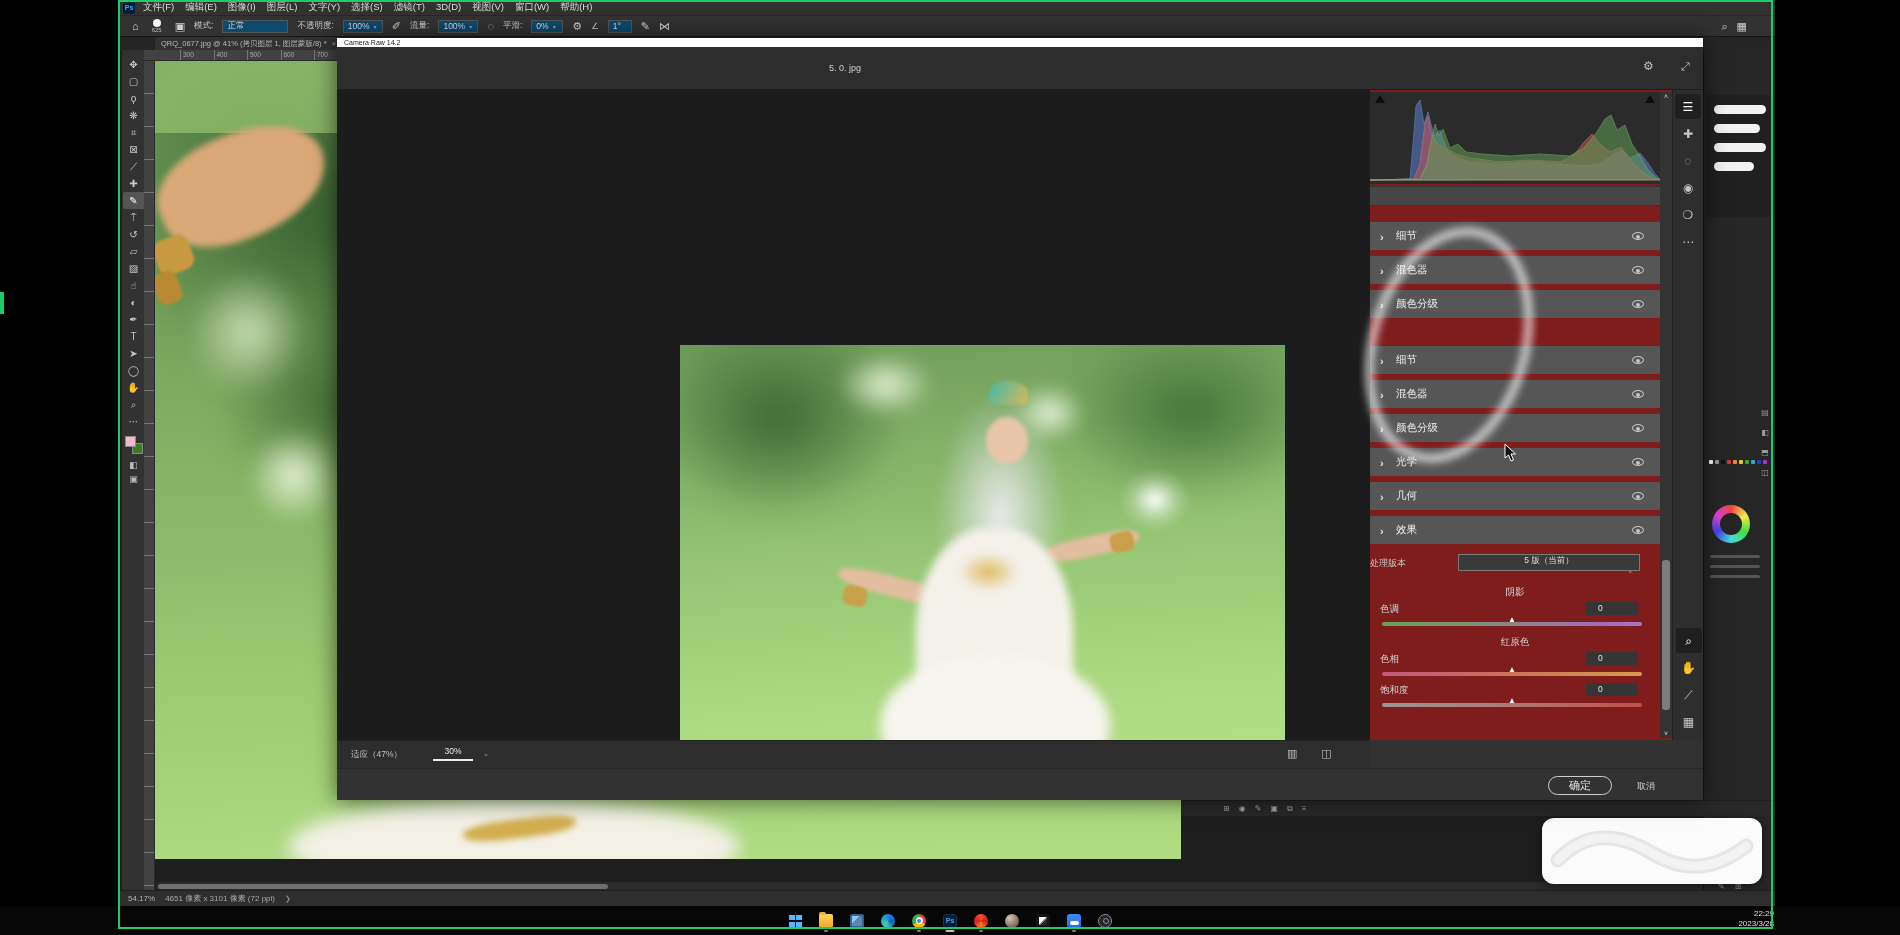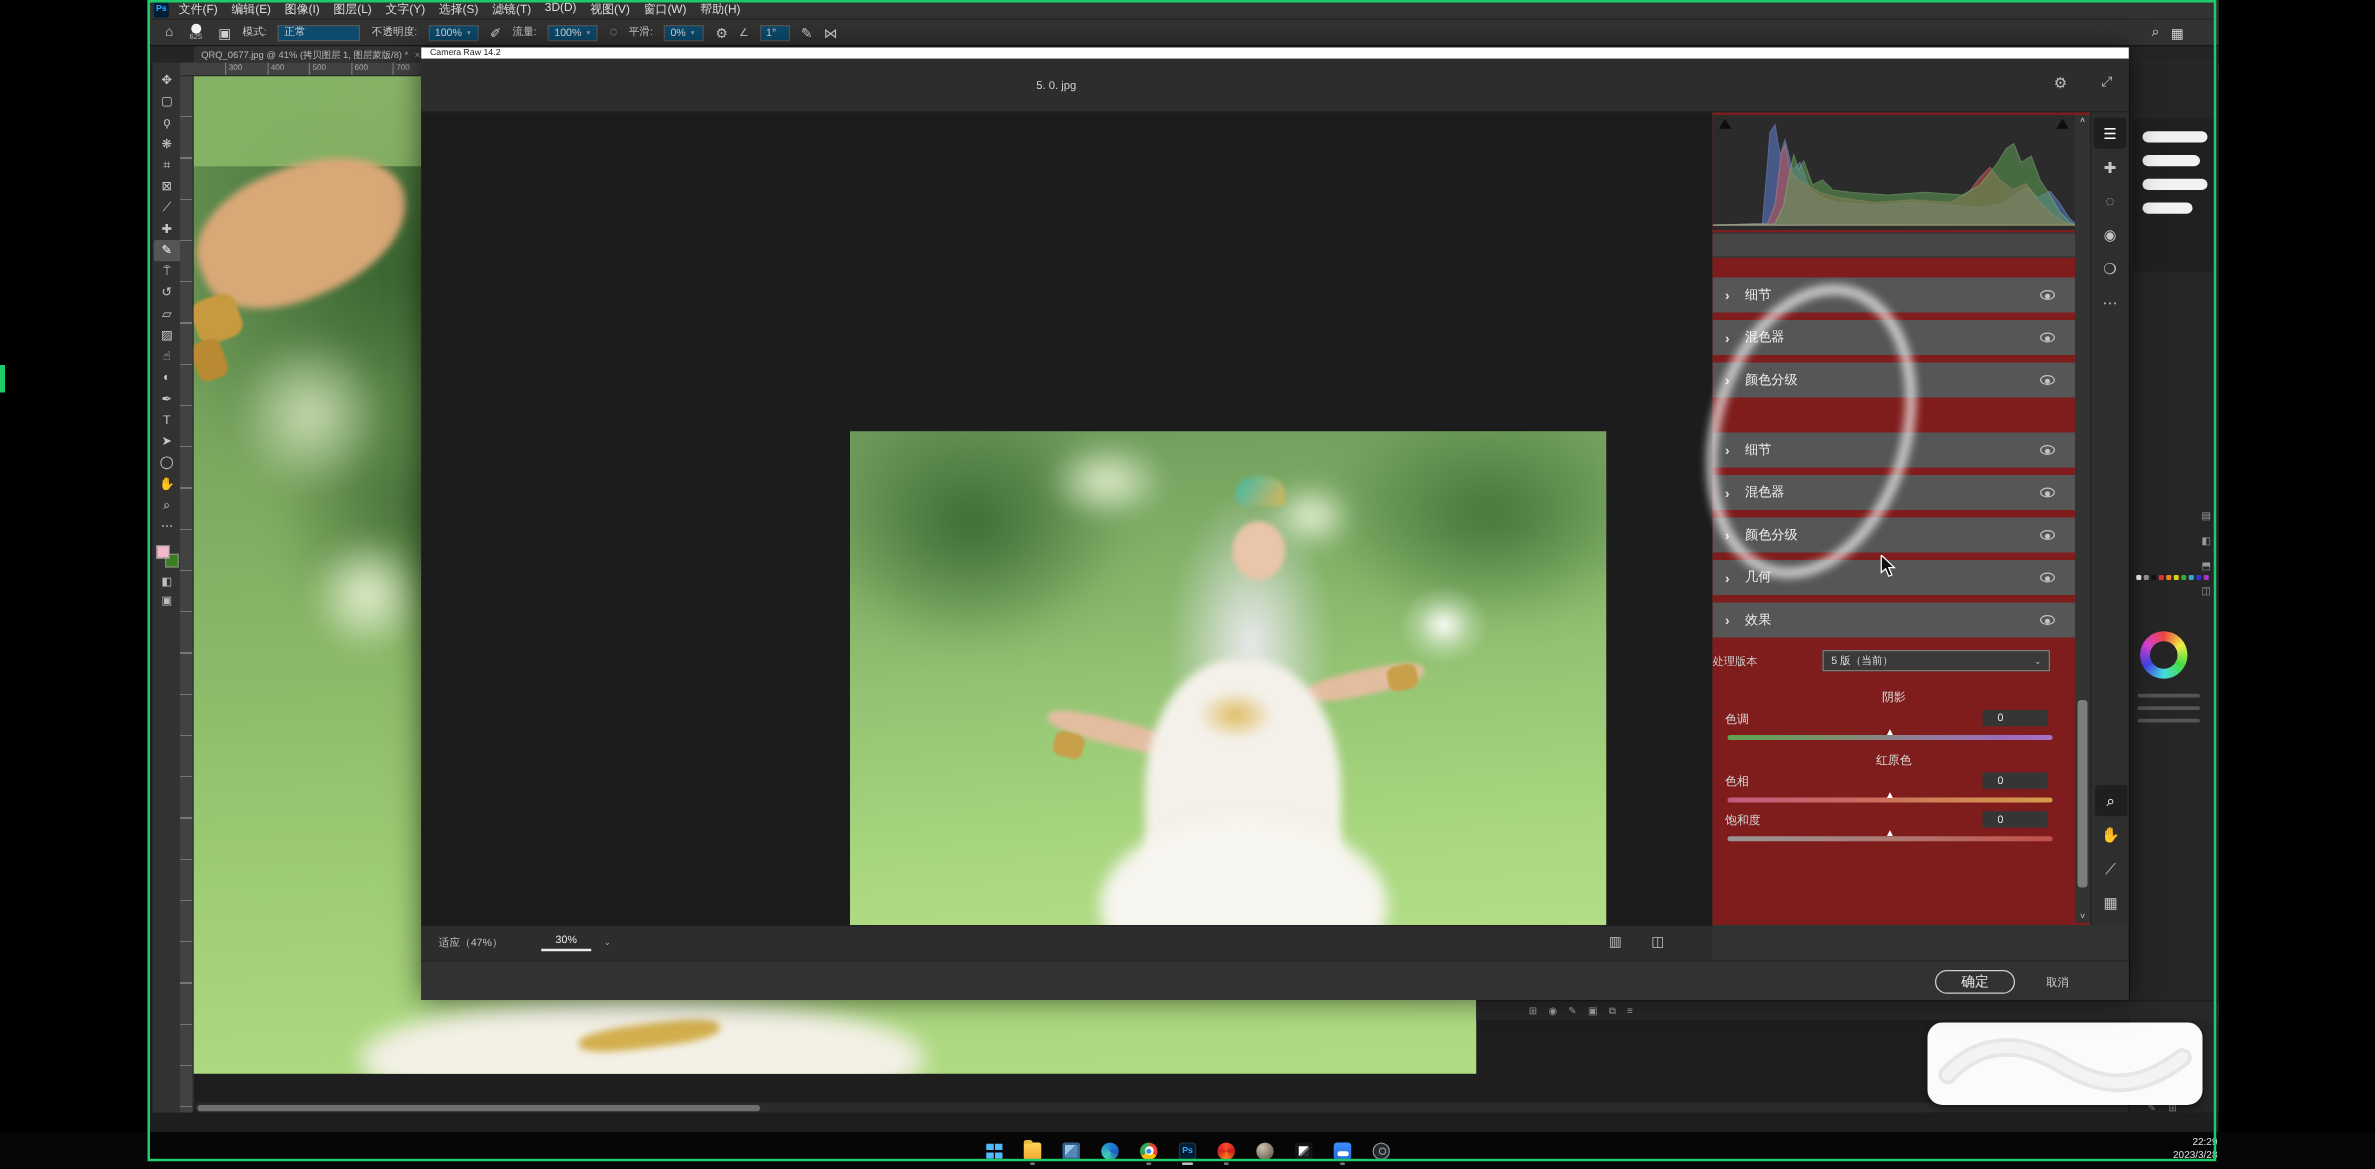--- a/index.html
+++ b/index.html
@@ -125,21 +125,21 @@
   .chev{width:16px;flex:none;}
   .chev::before{content:"›";color:#e2e2e2;font-size:11px;font-weight:bold;display:inline-block;}
   .chev.open::before{transform:rotate(90deg);}
   .sec-label{font-size:10.5px;color:#ededed;}
   .eye{margin-left:auto;margin-right:16px;width:12px;height:8px;border:1px solid #c4c4c4;border-radius:50%;position:relative;flex:none;}
   .eye::before{content:"";position:absolute;left:3px;top:1.5px;width:4px;height:4px;border-radius:50%;background:#c4c4c4;}
   .sec-gap{height:22px;}
   .cal-row .eye{border-color:#fff;} .cal-row .eye::before{background:#fff;}
   .proc-row{position:relative;height:24px;margin-top:8px;}
   .proc-label{position:absolute;left:0;top:5px;font-size:9px;color:#c9c9c9;font-family:Liberation Serif, serif;}
-  .proc-select{position:absolute;left:88px;top:2px;width:182px;height:17px;background:#3a3a3a;border:1px solid #7a7a7a;color:#ddd;font-size:8.5px;display:flex;align-items:center;padding:0 6px;}
+  .proc-select{position:absolute;left:88px;top:2px;width:182px;height:17px;background:#3a3a3a;border:1px solid #7a7a7a;color:#ddd;font-size:8.5px;display:flex;align-items:center;padding:0 6px;flex-direction:column;}
   .proc-select .ps-caret{margin-left:auto;font-size:7px;color:#bbb;}
   .grp-title{text-align:center;font-size:9.5px;color:#d6d6d6;margin-top:10px;width:290px;}
   .slider-row{position:relative;height:16px;margin-top:2px;width:290px;}
   .sl-label{position:absolute;left:10px;top:2px;font-size:9.5px;color:#d6d6d6;}
   .sl-value{position:absolute;right:22px;top:1px;width:52px;height:13px;background:#353535;color:#e8e8e8;font-size:8.5px;padding-left:12px;line-height:13px;}
   .track{position:relative;height:4px;border-radius:2px;margin:5px 18px 0 12px;}
   .track .thumb{position:absolute;left:50%;top:-6px;transform:translateX(-50%);color:#fff;font-size:8px;line-height:8px;}
   .track.tint{background:linear-gradient(90deg,#5ea44f 0%,#7f8f72 35%,#8f8292 55%,#9d6cba 85%,#a873c6 100%);}
   .track.huer{background:linear-gradient(90deg,#c25a7e,#c96a5f 40%,#d18a52 75%,#d89a4b);}
   .track.satr{background:linear-gradient(90deg,#969696,#ad7a74 50%,#bd5c54 85%,#c14f4a);}
@@ -380,20 +380,25 @@
       <div class="blob cp-gold"></div>
       <div class="cp-hand"></div>
       <div class="cp-band1"></div>
       <div class="cp-band2"></div>
     </div>
 
     <div class="h-scroll">
         <div class="thumb"></div>
       </div>
 
+    <div class="status-bar">
+      <span>54.17%</span>
+      <span class="doc-info">4651 像素 x 3101 像素 (72 ppi)</span>
+      <span class="sb-arrow">❯</span>
+    </div>
 
     <div class="right-dock">
       <div class="brushes-panel">
         <div class="bp-strip"></div>
         <div class="bp-strip"></div>
         <div class="bp-strip"></div>
         <div class="bp-strip"></div>
       </div>
       <div class="dock-icons">
         <span>▤</span>
@@ -526,20 +531,25 @@
               <span class="sec-label">混色器</span>
               <span class="eye"></span>
             </div>
 
             <div class="sec">
               <span class="chev"></span>
               <span class="sec-label">颜色分级</span>
               <span class="eye"></span>
             </div>
 
+            <div class="sec">
+              <span class="chev"></span>
+              <span class="sec-label">光学</span>
+              <span class="eye"></span>
+            </div>
 
             <div class="sec">
               <span class="chev"></span>
               <span class="sec-label">几何</span>
               <span class="eye"></span>
             </div>
 
             <div class="sec">
               <span class="chev"></span>
               <span class="sec-label">效果</span>

